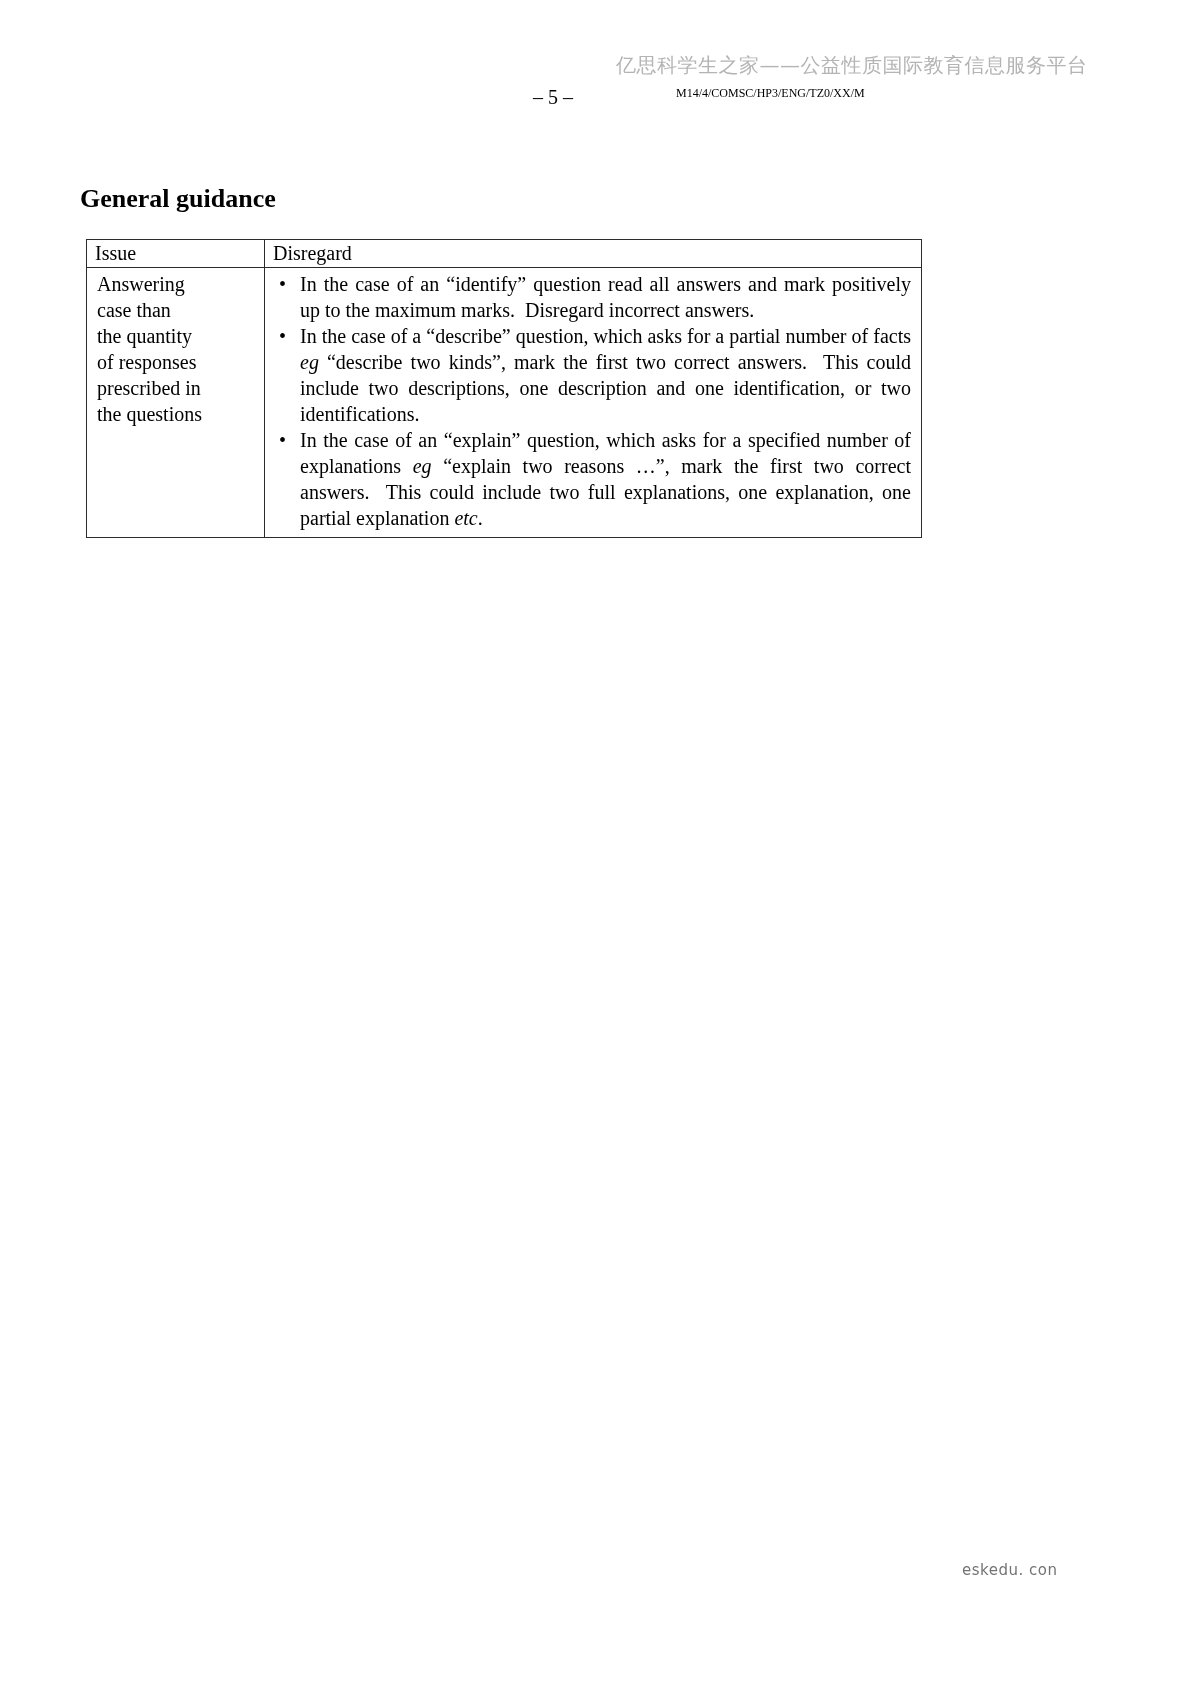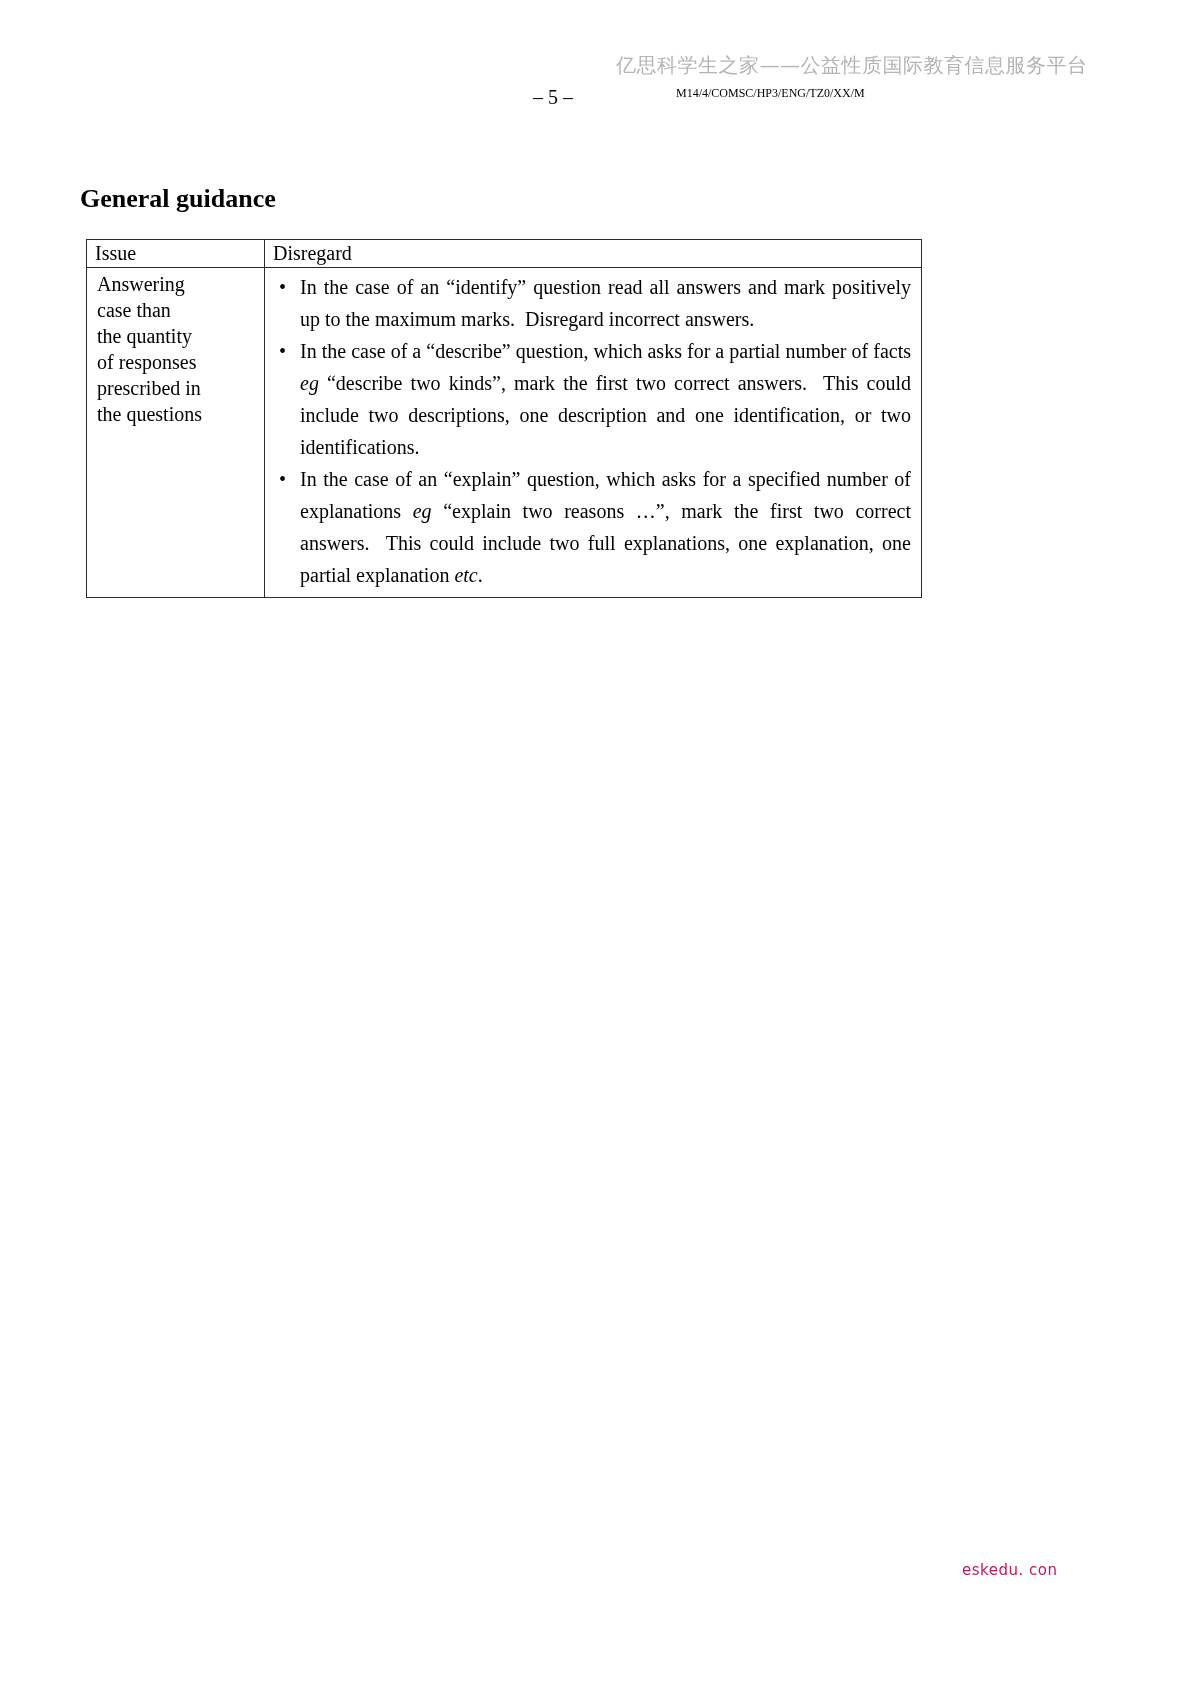--- a/index.html
+++ b/index.html
@@ -64,21 +64,21 @@
     padding: 1px 8px 2px 8px;
     line-height: 24px;
   }
   th.col-issue, td.issue-cell { width: 161px; }
   td.issue-cell {
     padding: 3px 8px 20px 10px;
     line-height: 26px;
   }
   td.guidance-cell {
     padding: 3px 10px 6px 2px;
-    line-height: 32px;
+    line-height: 26px;
   }
   ul.bullets {
     margin: 0;
     padding-left: 33px;
     list-style: none;
   }
   ul.bullets li {
     position: relative;
     text-align: justify;
   }
@@ -88,21 +88,21 @@
     left: -21px;
     top: 0;
   }
   .footer-watermark {
     position: absolute;
     left: 962px;
     top: 1561px;
     font-family: "DejaVu Sans", sans-serif;
     font-size: 15px;
     letter-spacing: 0.5px;
-    color: #be185d;
+    color: #737373;
     white-space: nowrap;
   }
 </style>
 </head>
 <body>
 
 <div class="page">
 
   <div class="cn-watermark">亿思科学生之家——公益性质国际教育信息服务平台</div>
 

